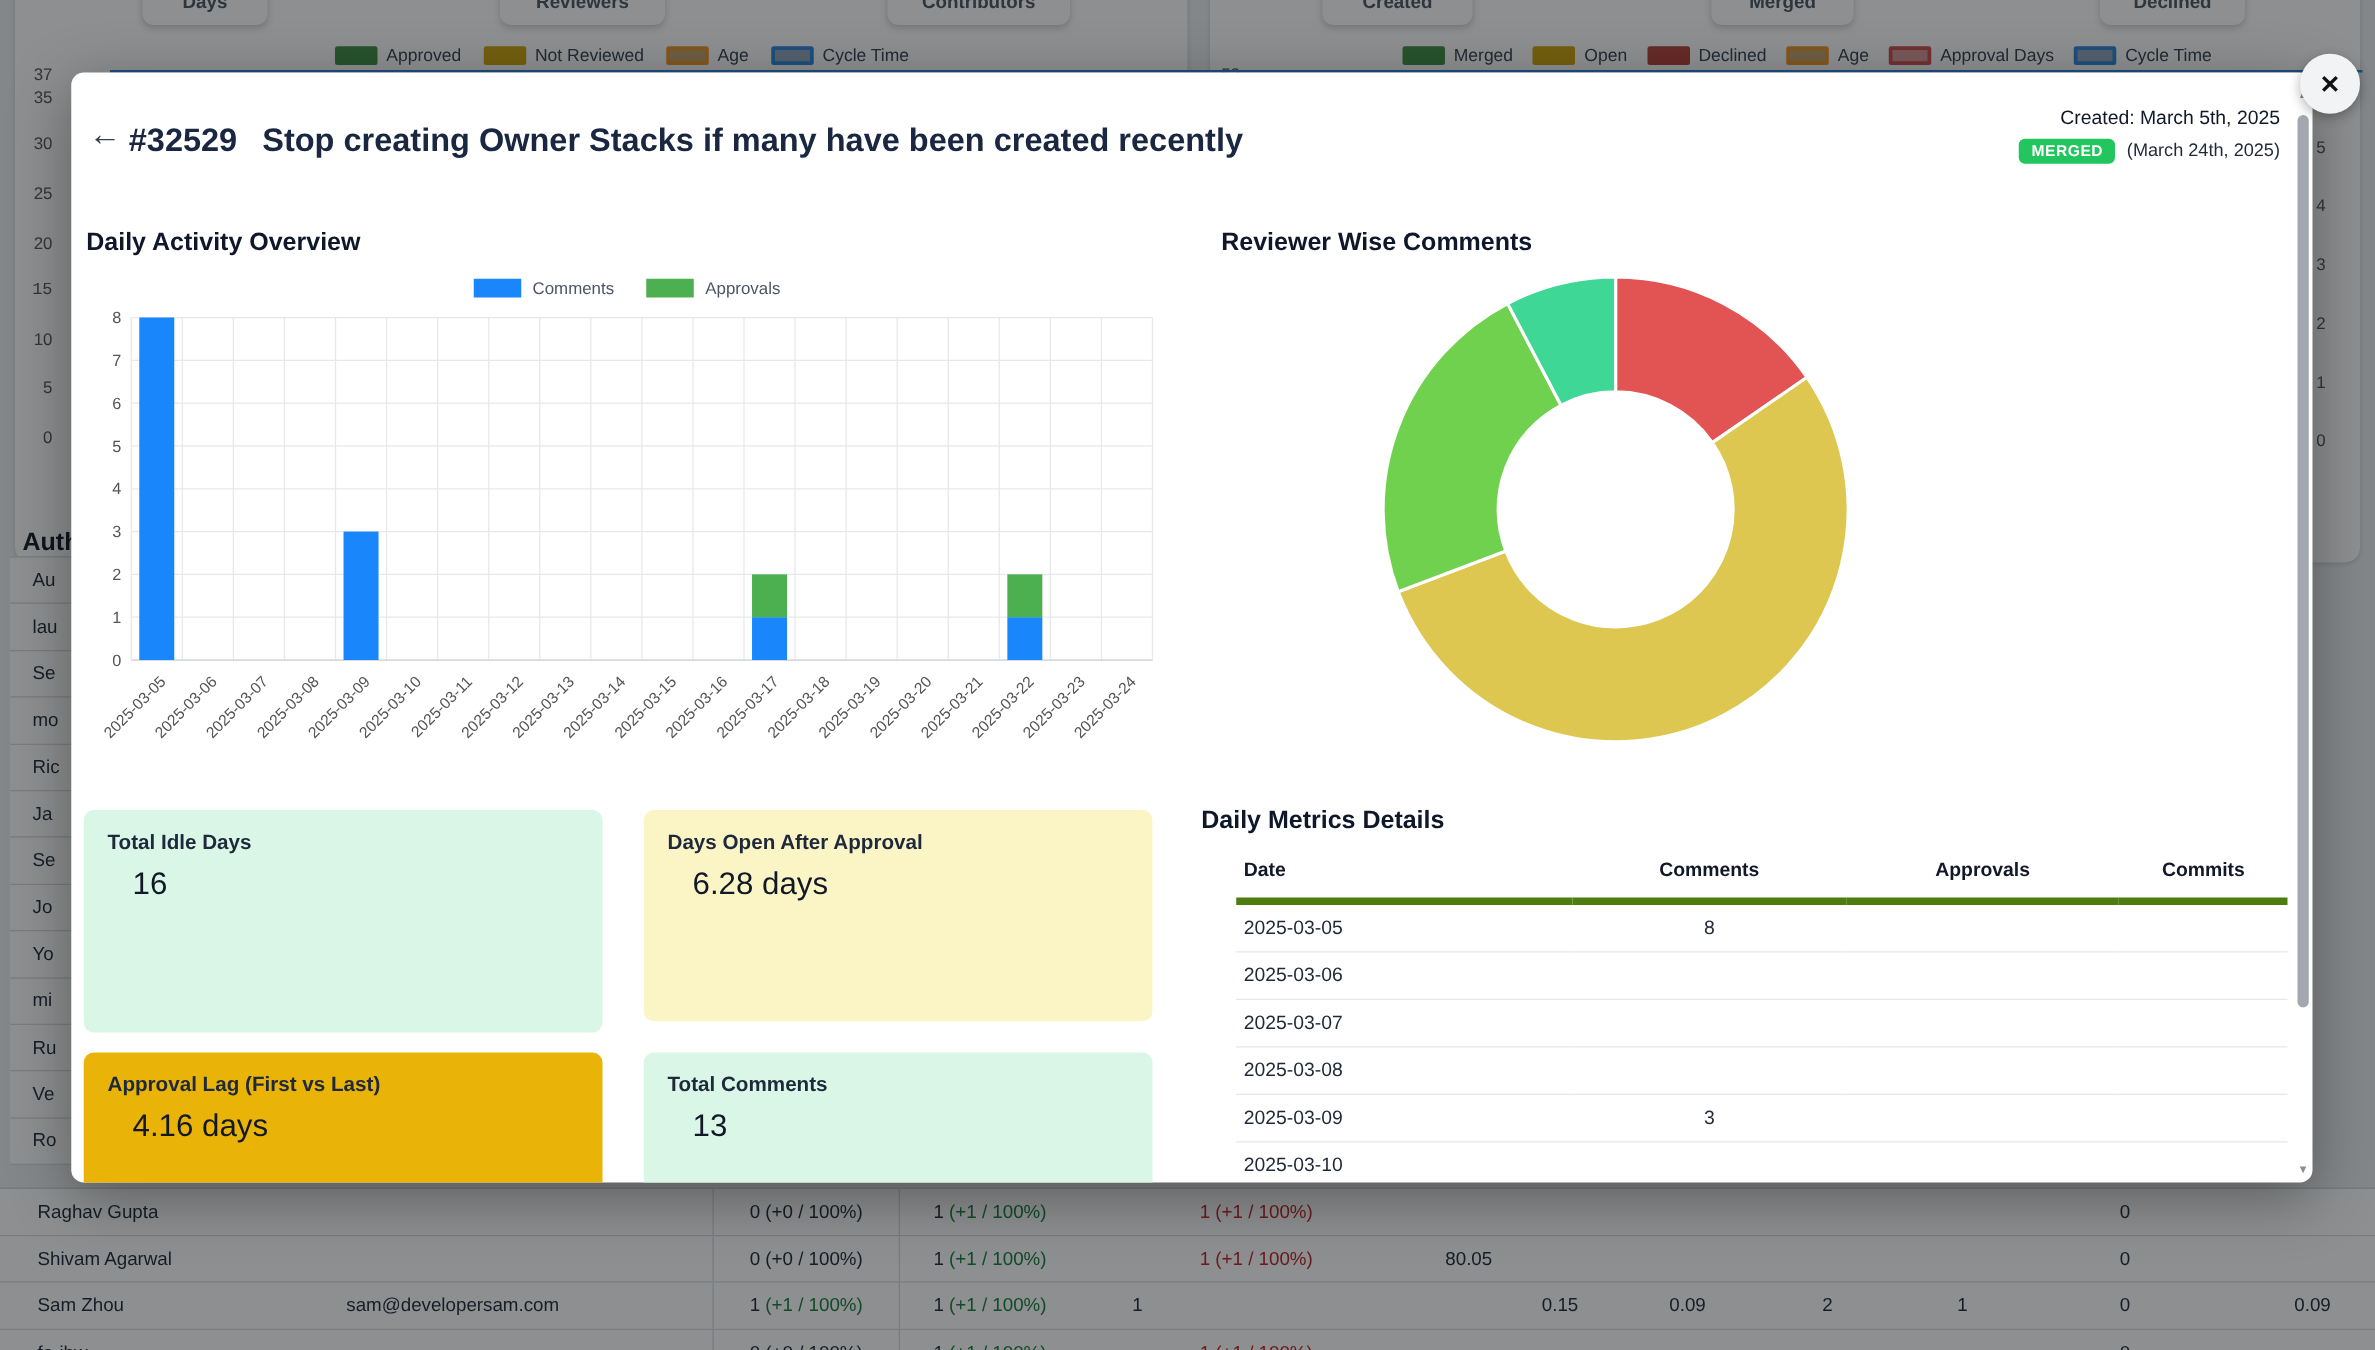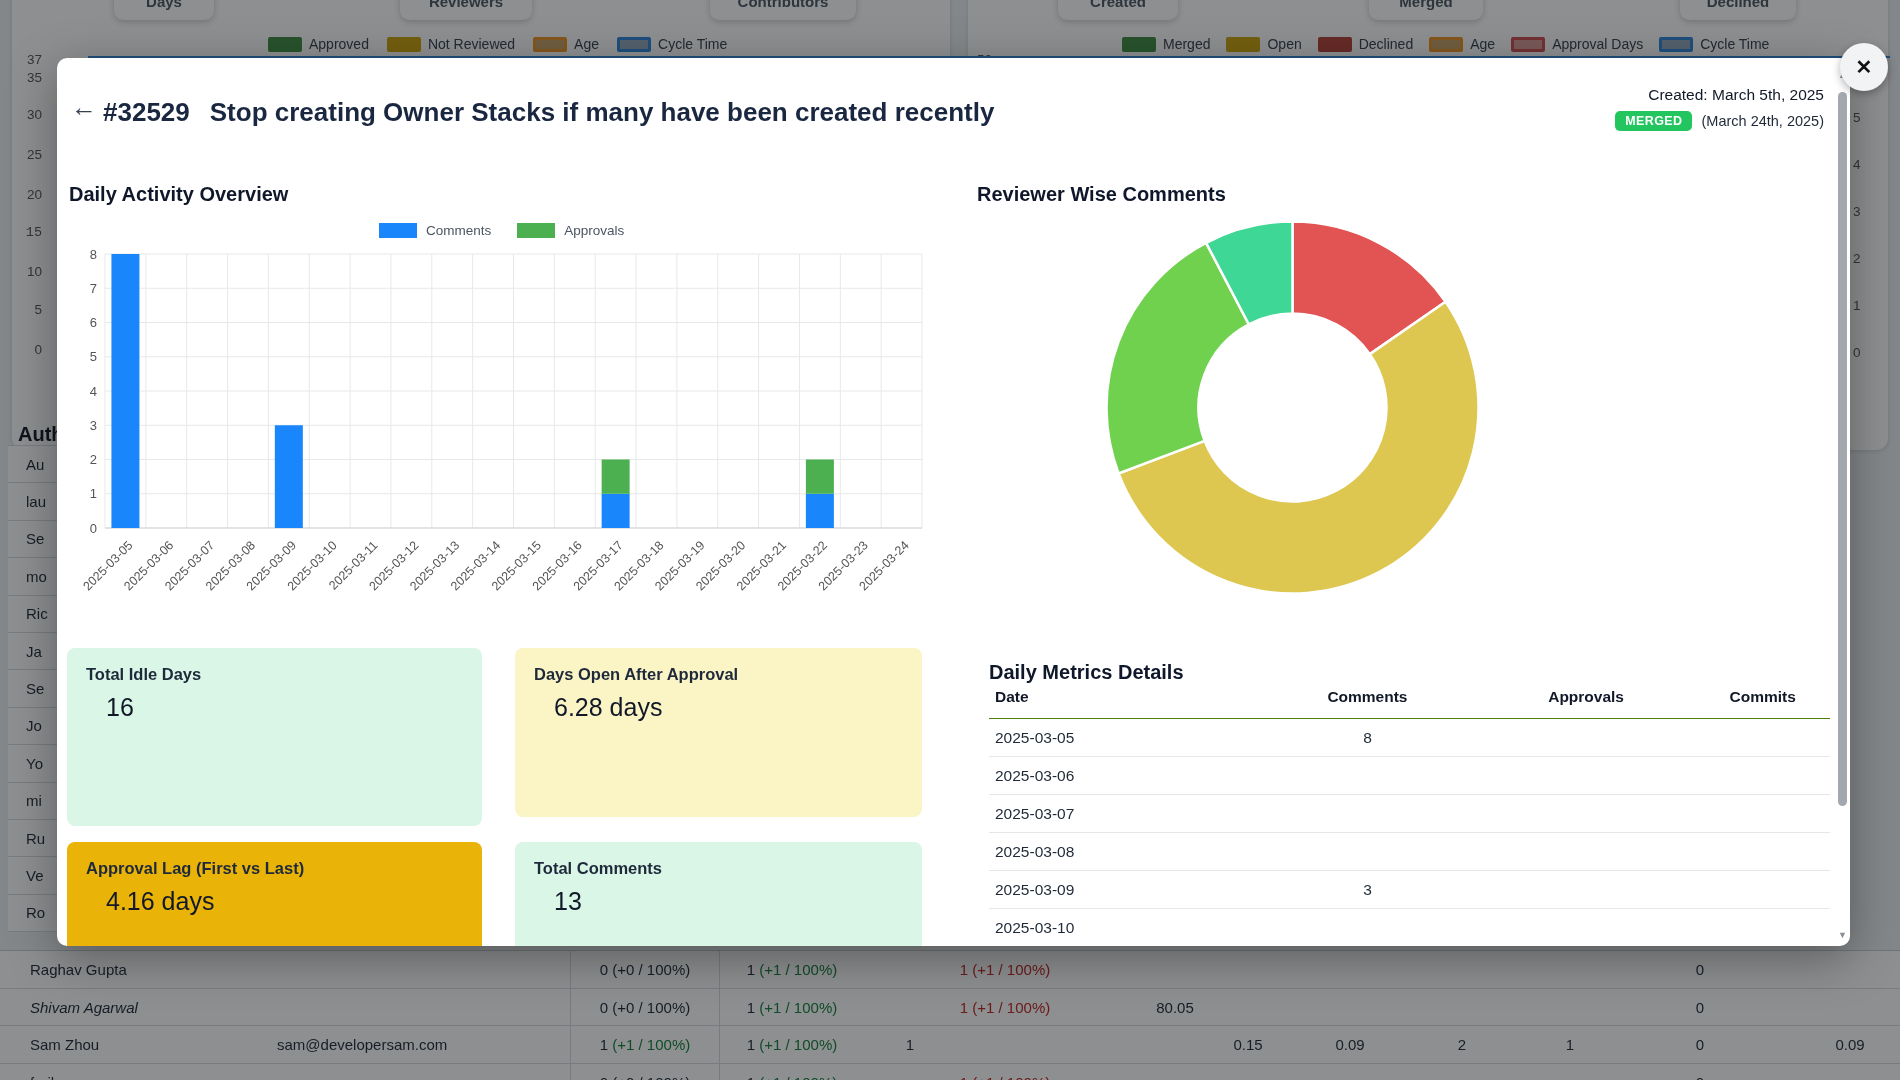--- a/index.html
+++ b/index.html
@@ -53,21 +53,21 @@
   #modal-meta { position:absolute; right:26px; top:28px; text-align:right; }
   #meta-created { font-size:15.5px; color:#111827; }
   #meta-row2 { margin-top:7px; display:flex; gap:9px; align-items:center; justify-content:flex-end; }
   #status-badge { background:#22c55e; color:#fff; font-size:12.5px; font-weight:700; letter-spacing:.4px;
                   padding:3px 10px; border-radius:5px; }
   #meta-merged-date { font-size:14.5px; color:#1f2937; }
 
   .section-title { position:absolute; font-size:20px; font-weight:700; color:#0f172a; white-space:nowrap; }
   #activity-title { left:12px; top:125px; }
   #reviewer-title { left:920px; top:125px; }
-  #metrics-title  { left:932px; top:587px;margin-top:16px; }
+  #metrics-title  { left:904px; top:587px; }
 
   #bar-legend { position:absolute; left:322px; top:165px; display:flex; align-items:center; gap:26px; }
   .bar-legend-item { display:flex; align-items:center; gap:9px; }
   .bar-legend-item .sw { width:38px; height:15px; }
   .bar-legend-item .lb { font-size:13.5px; color:#4b5563; }
 
   #bar-chart { position:absolute; left:8px; top:152px; }
   #donut-chart { position:absolute; left:1043px; top:157px; }
   #donut-legend { position:absolute; left:1559px; top:295px; }
   .donut-legend-item { display:flex; align-items:center; gap:9px; margin-bottom:6px; }
@@ -77,21 +77,21 @@
   .metric-card { position:absolute; border-radius:8px; padding:17px 19px; }
   #card-0 { left:10px;  top:590px; width:415px; height:178px; }
   #card-1 { left:458px; top:590px; width:407px; height:169px; }
   #card-2 { left:10px;  top:784px; width:415px; height:160px; }
   #card-3 { left:458px; top:784px; width:407px; height:160px; }
   .metric-card .clabel { font-size:16.5px; font-weight:700; color:#1e293b; margin-bottom:9px; }
   .metric-card .cvalue { font-size:25px; color:#111827;margin-left:20px; }
 
   #metrics-table { position:absolute; left:932px; top:626px; width:841px; border-collapse:collapse; }
   #metrics-table th { font-size:15.5px; font-weight:700; color:#111827; padding:4px 6px 12px 6px;
-                      border-bottom:1px solid #4d7c0f; text-align:center; }
+                      border-bottom:6px solid #4d7c0f; text-align:center; }
   #metrics-table th:first-child { text-align:left; }
   #metrics-table td { font-size:15.5px; color:#1f2937; padding:9.5px 6px; border-bottom:1px solid #e5e7eb; text-align:center; }
   #metrics-table td:first-child { text-align:left; }
 
   #modal-scrollbar { position:absolute; right:1px; top:12px; bottom:6px; width:13px; }
   #modal-scrollbar .arrow { position:absolute; left:0; width:13px; text-align:center; font-size:9px; color:#8a8f96; }
   #scroll-up { top:0; } #scroll-down { bottom:0; }
   #scroll-thumb { position:absolute; left:2px; top:22px; width:9px; height:714px; background:#a3a8ae; border-radius:5px; }
 
   #close-btn { position:absolute; left:1840px; top:43px; width:48px; height:48px; border-radius:50%;
@@ -197,21 +197,21 @@
       <div class="bg-vline" style="left: 719px;"></div>
       <span class="cell" style="left: 30px;">Raghav Gupta</span>
       <span class="cell cc tone-plain" style="left: 645px;"><span>0 </span><span class="pct">(+0 / 100%)</span></span>
       <span class="cell cc tone-green" style="left: 792px;"><span>1 </span><span class="pct">(+1 / 100%)</span></span>
       <span class="cell cc tone-red" style="left: 1005px;"><span>1 </span><span class="pct">(+1 / 100%)</span></span>
       <span class="cell cc" style="left: 1700px;">0</span>
     </div>
     <div class="bg-brow">
       <div class="bg-vline" style="left: 570px;"></div>
       <div class="bg-vline" style="left: 719px;"></div>
-      <span class="cell" style="left: 30px; font-style: italic;">Shivam Agarwal</span>
+      <span class="cell" style="left: 30px;">Shivam Agarwal</span>
       <span class="cell cc tone-plain" style="left: 645px;"><span>0 </span><span class="pct">(+0 / 100%)</span></span>
       <span class="cell cc tone-green" style="left: 792px;"><span>1 </span><span class="pct">(+1 / 100%)</span></span>
       <span class="cell cc tone-red" style="left: 1005px;"><span>1 </span><span class="pct">(+1 / 100%)</span></span>
       <span class="cell cc" style="left: 1175px;">80.05</span>
       <span class="cell cc" style="left: 1700px;">0</span>
     </div>
     <div class="bg-brow">
       <div class="bg-vline" style="left: 570px;"></div>
       <div class="bg-vline" style="left: 719px;"></div>
       <span class="cell" style="left: 30px;">Sam Zhou</span>

